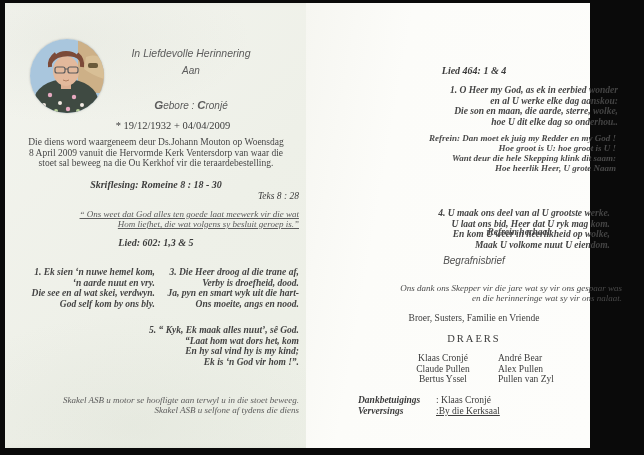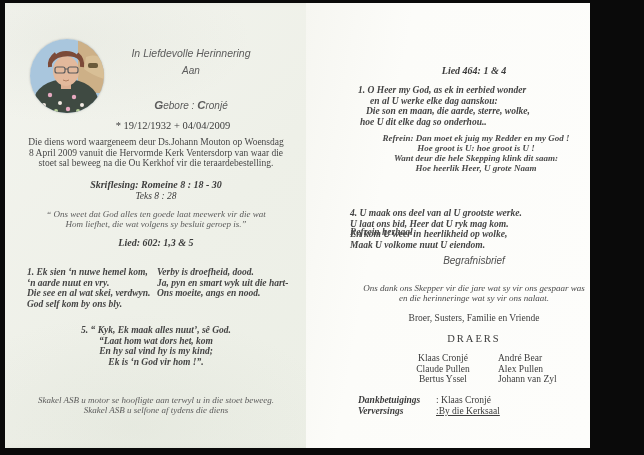--- a/index.html
+++ b/index.html
@@ -18,21 +18,21 @@
     background: linear-gradient(135deg, #f3f4ee 0%, #eef0e8 55%, #ecefe6 100%);
     box-shadow: inset -6px 0 8px -6px rgba(90,95,80,.35);
   }
   #page-right {
     left: 306px; width: 284px;
     background: linear-gradient(100deg, #f6f6f1 0%, #fcfcf9 30%, #fdfdfb 100%);
   }
   .abs { position: absolute; }
   .ctr { text-align: center; }
   .sans-it { font-family: "Liberation Sans", sans-serif; font-style: italic; }
-  .serif-it { font-style: italic; }
+  .serif-it { font-style: italic; text-align: right; }
   .muted { color: #5b5b5b; }
   .small { font-size: 9.5px; line-height: 10.5px; }
   .vsmall { font-size: 9px; line-height: 10px; }
   .heading { font-weight: bold; font-style: italic; font-size: 10px; }
   .lines div { white-space: nowrap; }
   .stair div:nth-child(2) { padding-left: 12px; }
   .stair div:nth-child(3) { padding-left: 8px; }
   .stair div:nth-child(4) { padding-left: 2px; }
   .name-lead { font-weight: bold; font-size: 11.5px; }
   .photo-wrap {
@@ -96,35 +96,36 @@
     <div class="abs ctr small lines" style="left:8px; top:134px; width:286px; color:#474747;">
         <div>Die diens word waargeneem deur Ds.Johann Mouton op Woensdag</div>
         <div>8 April 2009  vanuit die Hervormde Kerk Ventersdorp van waar die</div>
         <div>stoet sal beweeg na die Ou Kerkhof vir die teraardebestelling.</div>
       </div>
 
     <div class="abs ctr heading" style="left:8px; top:176px; width:286px;">Skriflesing: Romeine 8 : 18  -  30</div>
 
     <div class="abs ctr serif-it small" style="left:8px; top:188px; width:286px;">Teks 8 : 28</div>
 
-    <div class="abs ctr serif-it vsmall lines muted" style="left:8px; top:206px; width:286px;">
+    <div class="abs ctr serif-it vsmall lines muted" style="left:8px; top:206px; width:286px;text-decoration:underline;">
         <div>“ Ons weet dat God alles ten goede laat meewerk vir die wat</div>
         <div>Hom liefhet, die wat volgens sy besluit geroep is.”</div>
       </div>
 
     <div class="abs ctr heading" style="left:8px; top:234px; width:286px;">Lied: 602: 1,3 &amp; 5</div>
 
     <div class="abs serif-it small lines" style="left:22px; top:264px; width:128px; font-weight:bold; color:#444;">
         <div>1. Ek sien ‘n nuwe hemel kom,</div>
         <div>‘n aarde nuut en vry.</div>
         <div>Die see en al wat skei, verdwyn.</div>
         <div>God self kom by ons bly.</div>
       </div>
 
     <div class="abs serif-it small lines" style="left:152px; top:264px; width:142px; font-weight:bold; color:#444;">
+        <div>3. Die Heer droog al die trane af,</div>
         <div>Verby is droefheid, dood.</div>
         <div>Ja, pyn en smart wyk uit die hart-</div>
         <div>Ons moeite, angs en nood.</div>
       </div>
 
     <div class="abs ctr serif-it small lines" style="left:8px; top:322px; width:286px; font-weight:bold; color:#444;">
         <div>5. “ Kyk, Ek maak alles nuut’, sê God.</div>
         <div>“Laat hom wat dors het, kom</div>
         <div>En hy sal vind hy is my kind;</div>
         <div>Ek is ‘n God vir hom !”.</div>
@@ -176,20 +177,20 @@
 
     <div class="abs ctr small lines" style="left:92px; top:350px; width:90px;">
         <div>Klaas Cronjé</div>
         <div>Claude Pullen</div>
         <div>Bertus Yssel</div>
       </div>
 
     <div class="abs small lines" style="left:192px; top:350px; width:110px;">
         <div>André Bear</div>
         <div>Alex Pullen</div>
-        <div>Johann van Zyl</div>
+        <div>Pullen van Zyl</div>
       </div>
 
     <div class="abs small" style="left:52px; top:392px; width:260px;"><span class="label-col">Dankbetuigings</span><span>: Klaas Cronjé</span></div>
 
     <div class="abs small" style="left:52px; top:403px; width:260px;text-decoration:underline;"><span class="label-col">Verversings</span><span>:By die Kerksaal</span></div>
   </div>
 </div>
 
 </body></html>

